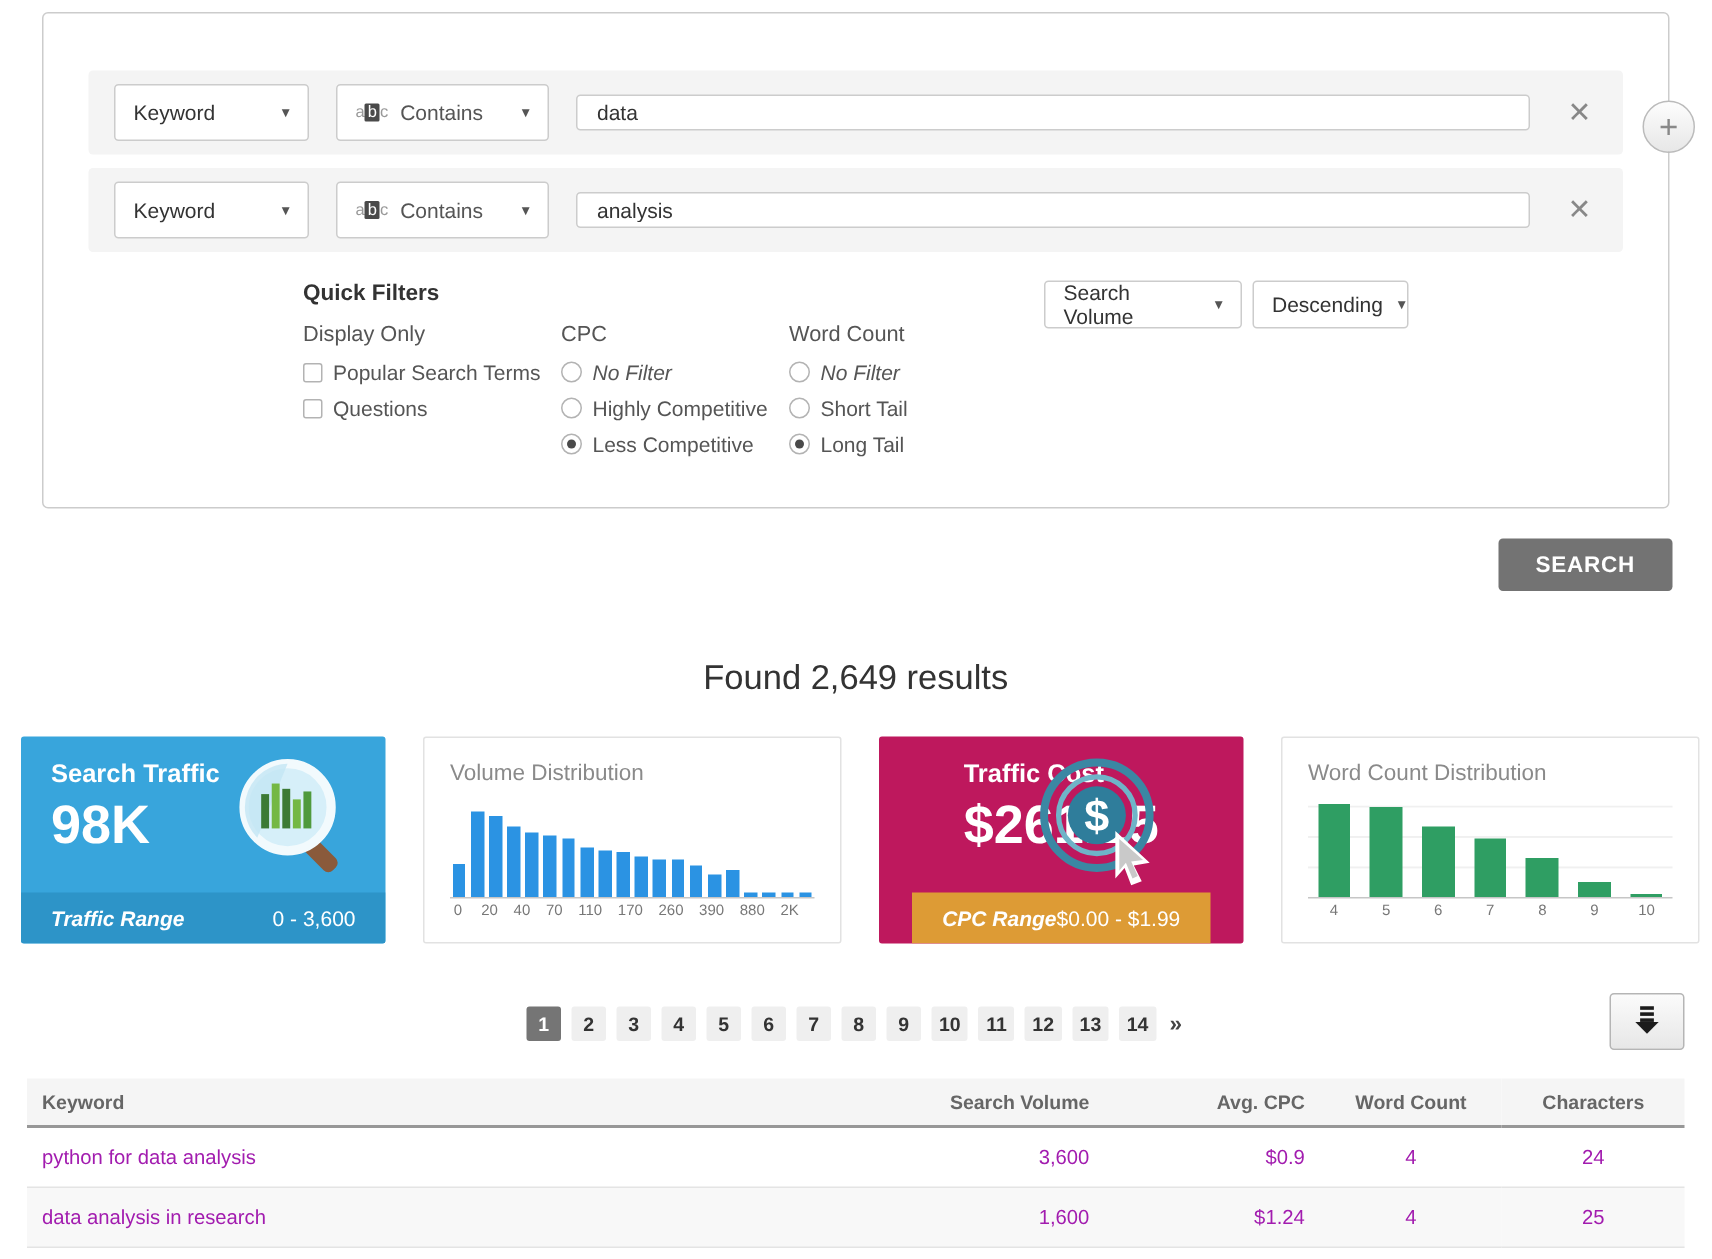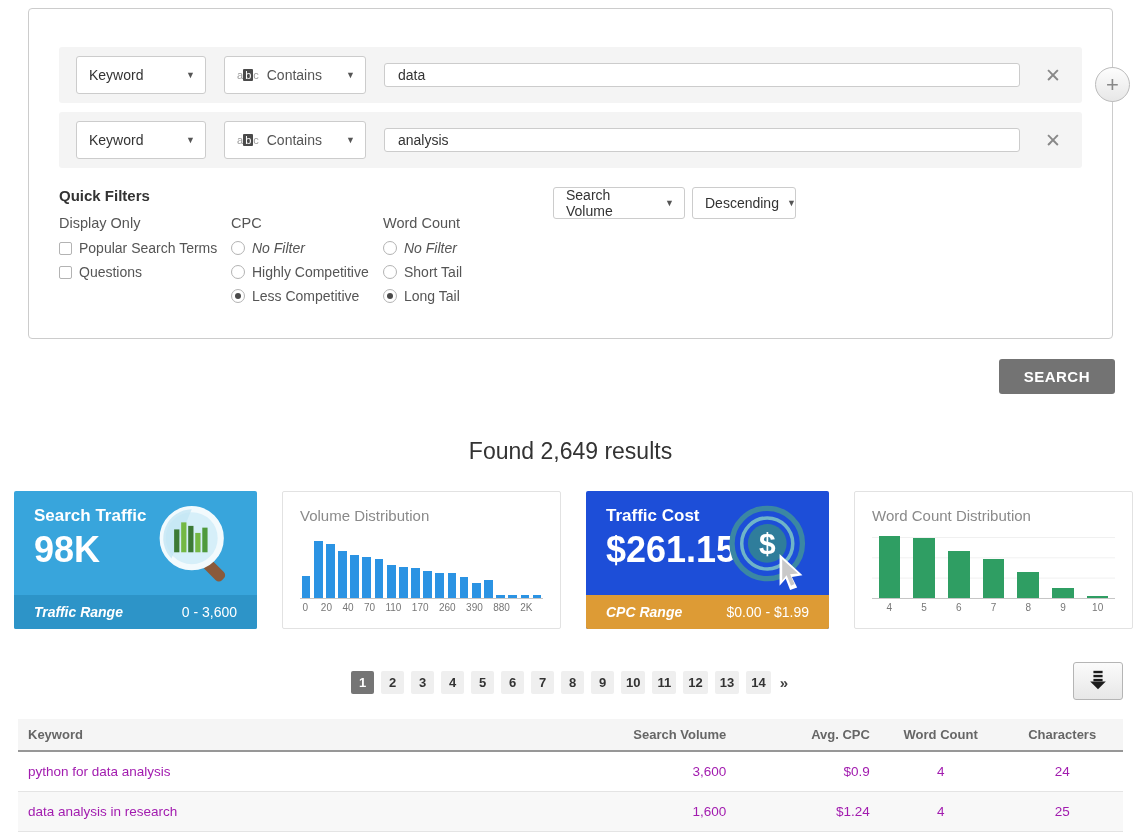--- a/index.html
+++ b/index.html
@@ -18,21 +18,21 @@
   .sel.op { width:142px; gap:8px;justify-content:flex-end; }
   .abc { font-size:11px; color:#999; letter-spacing:0; white-space:nowrap; }
   .abc .mid { background:#4a4a4a; color:#fff; padding:0 2px; border-radius:1px; }
   .kw-input { flex:1; height:24px; border:1px solid #ccc; border-radius:3px; padding:0 13px;
               font-size:14px; color:#333; background:#fff; outline:none; }
   .x-btn { background:none; border:none; color:#888; font-size:19px; width:30px; cursor:pointer; line-height:1; }
   .add-btn { position:absolute; right:-18px; top:58px; width:35px; height:35px; border-radius:50%;
              border:1px solid #bbb; background:linear-gradient(#fdfdfd,#e7e7e7); color:#888;
              font-size:22px; line-height:31px; text-align:center; cursor:pointer; z-index:2; }
 
-  .panel-bottom { display:flex; justify-content:flex-start; margin-top:19px; }
+  .panel-bottom { display:flex; justify-content:center; margin-top:19px; }
   .qf-title, .sort-title { font-size:15px; font-weight:700; color:#333; margin-bottom:11px; }
   .qf-cols { display:flex; }
   .qf-col { margin-right:0; }
   .qf-col.c1 { width:172px; }
   .qf-col.c2 { width:152px; }
   .qf-col.c3 { width:170px; }
   .col-label { font-size:14.5px; color:#555; margin-bottom:9px; }
   .opt { display:flex; align-items:center; gap:7px; margin-bottom:8px; font-size:14px; color:#555; cursor:pointer; }
   .opt .italic { font-style:italic; }
   .cb { width:13px; height:13px; border:1px solid #b3b3b3; border-radius:2px; background:#fff; flex:none; }
@@ -302,21 +302,21 @@
           <div class="lcol">390</div>
           <div class="lcol"></div>
           <div class="lcol">880</div>
           <div class="lcol"></div>
           <div class="lcol">2K</div>
           <div class="lcol"></div>
         </div>
       </div>
   </div>
 
-  <div class="card stat" id="card-cost" style="background: #1d4ed8;">
+  <div class="card stat" id="card-cost" style="background: #be185d; align-items: center;">
     <div class="stat-body">
       <div class="stat-title">Traffic Cost</div>
       <div class="stat-value">$261.15</div>
       <span class="stat-icon">
         <svg width="88" height="88" viewBox="0 0 100 100">
           <circle cx="48" cy="46" r="40" fill="none" stroke="#3b87a3" stroke-width="6"></circle>
           <circle cx="48" cy="46" r="29" fill="none" stroke="#6fb4c8" stroke-width="4"></circle>
           <circle cx="48" cy="46" r="22" fill="#2f7d9b"></circle>
           <text x="48" y="58" font-size="34" font-weight="bold" fill="#fff" text-anchor="middle" font-family="Liberation Sans, sans-serif">$</text>
           <polygon points="62,58 88,82 76,84 82,96 74,99 69,86 62,94" fill="#fff"></polygon>

